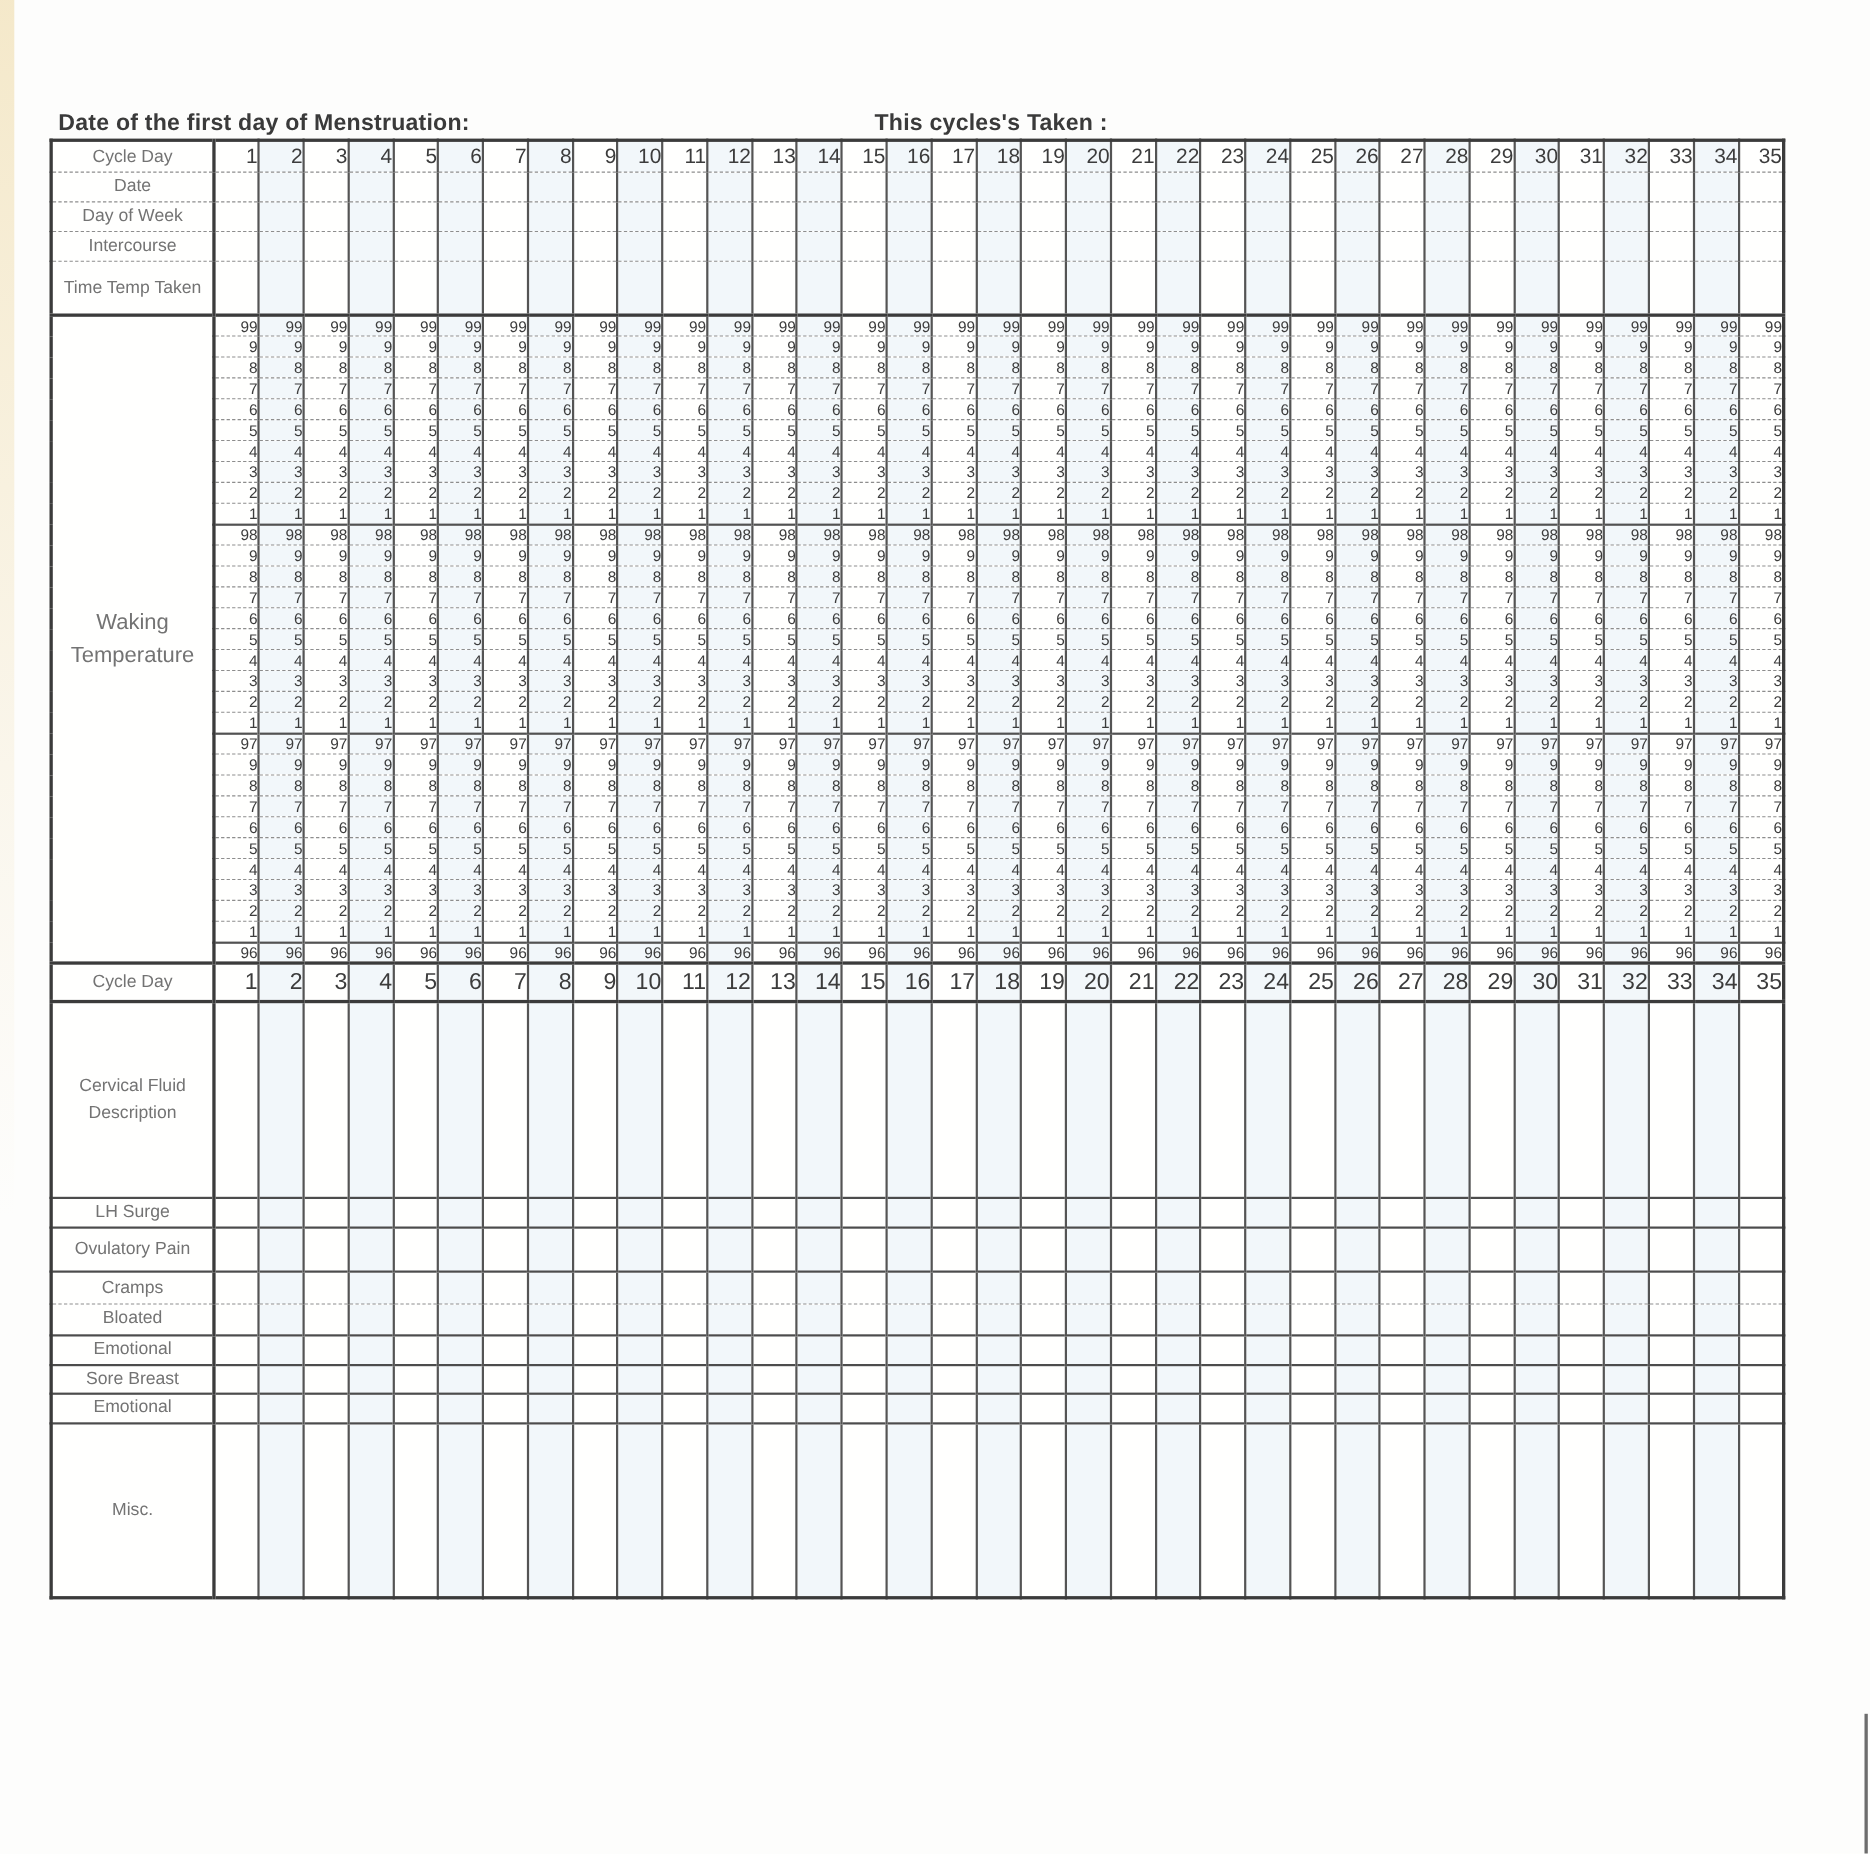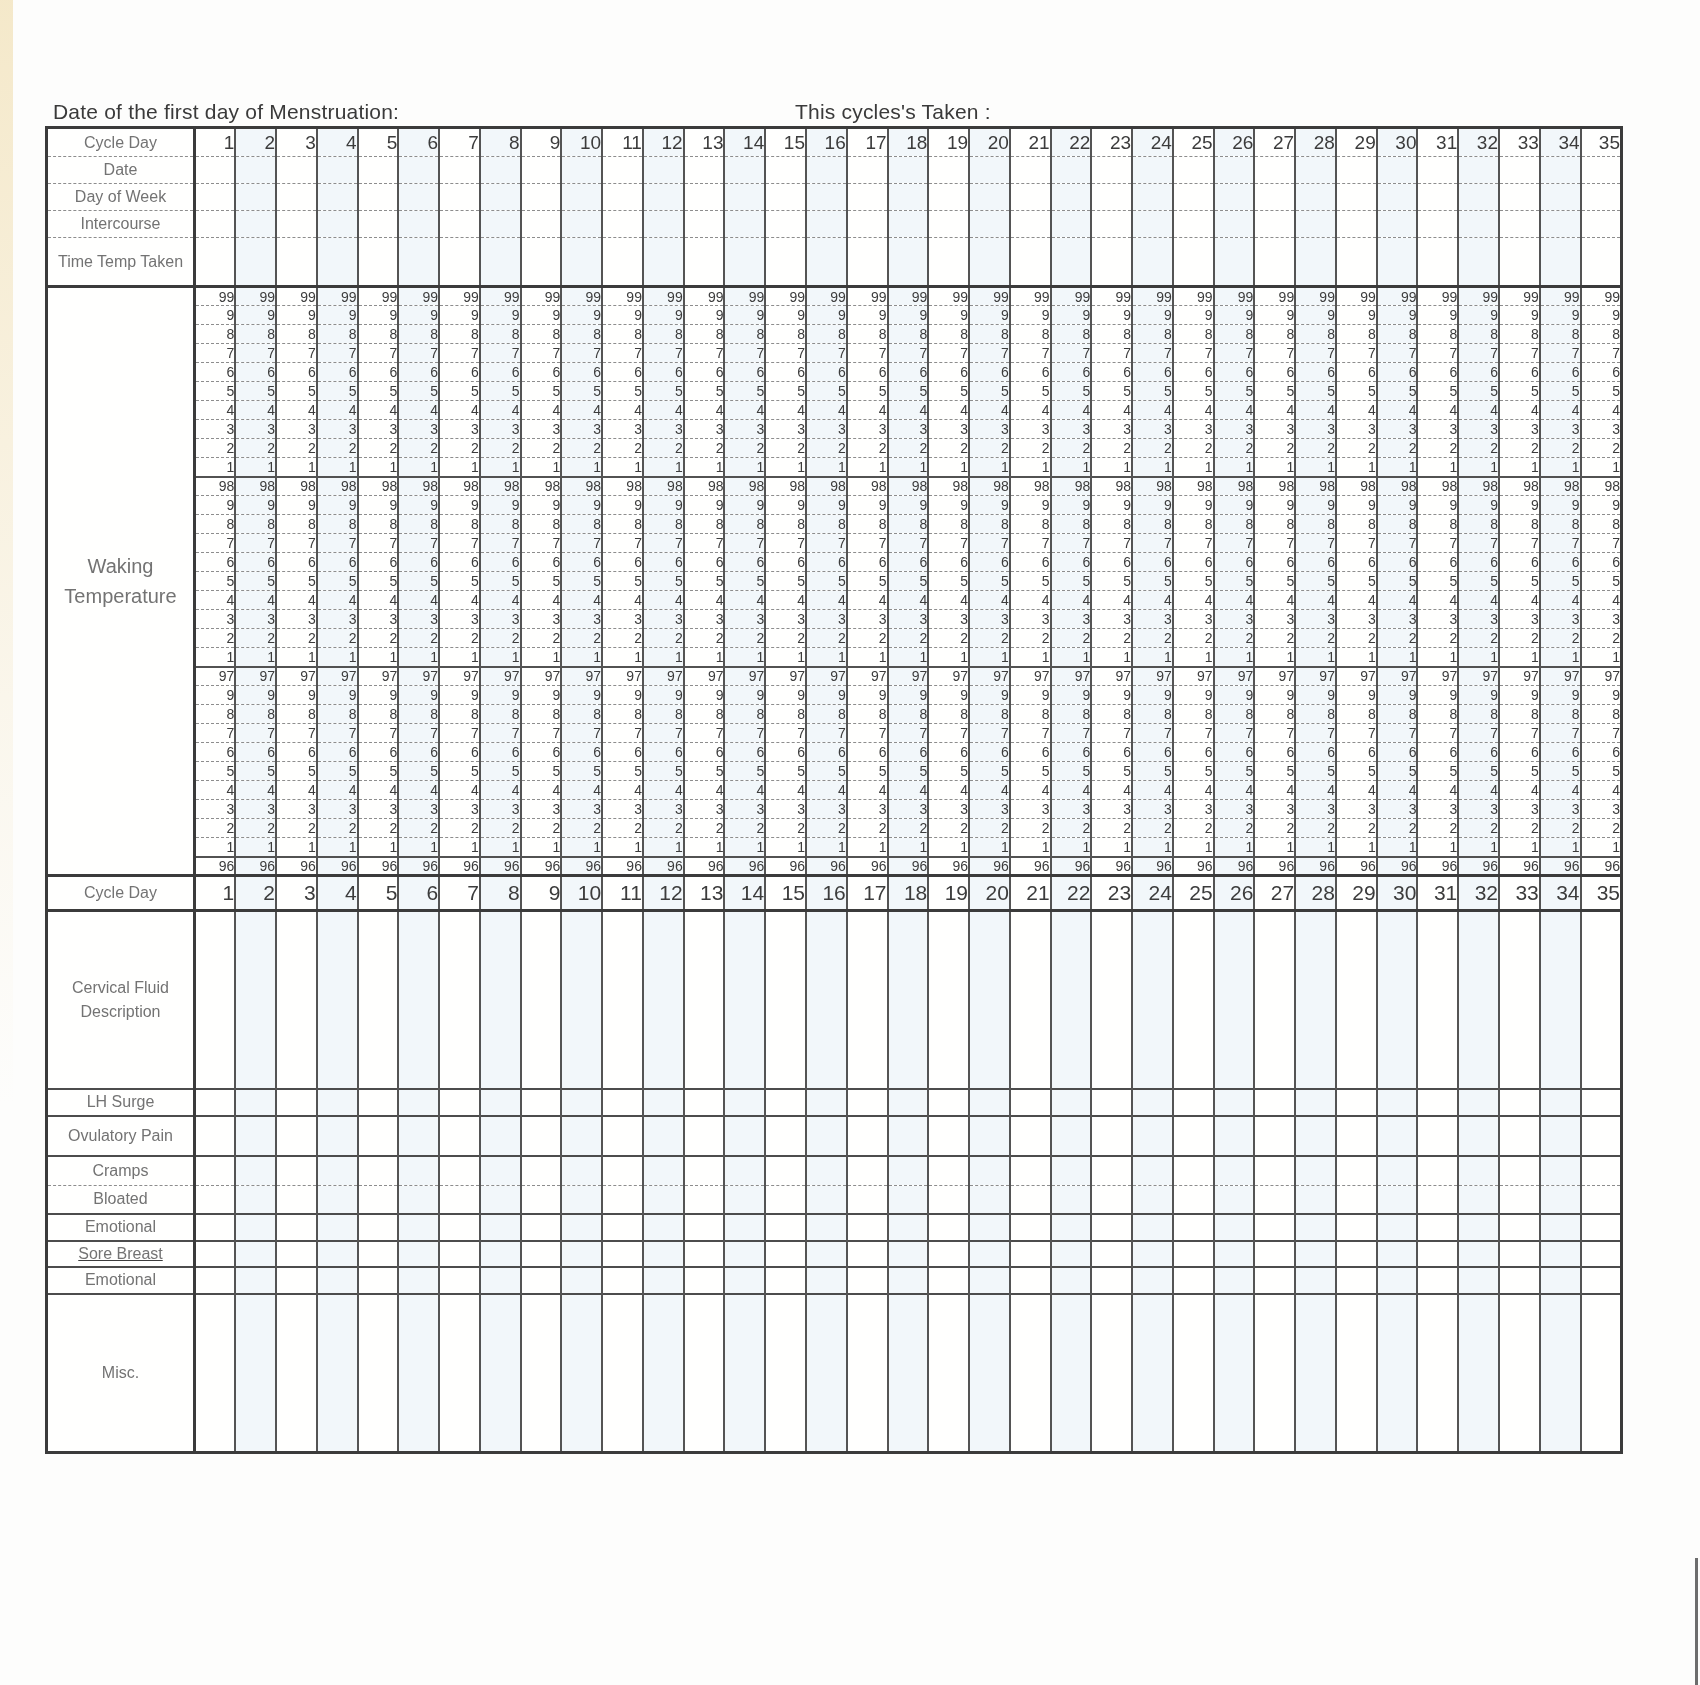--- a/index.html
+++ b/index.html
@@ -16,21 +16,21 @@
     position:absolute; left:0; top:0; width:13px; height:1105px;
     background:linear-gradient(180deg, rgba(243,229,193,0.85), rgba(247,239,219,0.4) 70%, rgba(247,239,219,0));
   }
   .scan-line-right {
     position:absolute; right:2px; top:1558px; width:3px; height:127px; background:#6d6d6d;
   }
 
   
   .hdr {
     position:absolute; top:100px;
-    font-size:21px; font-weight:400; color:#3a3a3a; letter-spacing:0.2px;
+    font-size:21px; font-weight:700; color:#3a3a3a; letter-spacing:0.2px;
     white-space:nowrap;
   }
   .hdr-left  { left:53px; }
   .hdr-right { left:795px; }
 
   
   table.chart {
     position:absolute; left:45px; top:126px;
     width:1578px;
     border-collapse:collapse; table-layout:fixed;
@@ -60,21 +60,21 @@
   tr.r-info      { height:27px; }
   tr.r-timetemp  { height:49px; }
   tr.r-temp      { height:19px; }
   tr.r-cycle2    { height:35px; }
   tr.r-cervical  { height:178px; }
   tr.r-lh        { height:27px; }
   tr.r-ovul      { height:40px; }
   tr.r-cramps    { height:30px; }
   tr.r-bloated   { height:28px; }
   tr.r-headaches { height:27px; }
-  tr.r-sore      { height:26px;text-decoration:underline; }
+  tr.r-sore      { height:26px; }
   tr.r-emotional { height:27px; }
   tr.r-misc      { height:159px; }
 
   tr.solid-top  > td { border-top:3px solid #3b3b3b; }
   tr.solid2-top > td { border-top:2px solid #4c4c4c; }
   tr.group-top  > td { border-top:2px solid #525252; }
 </style>
 </head>
 <body>
 

